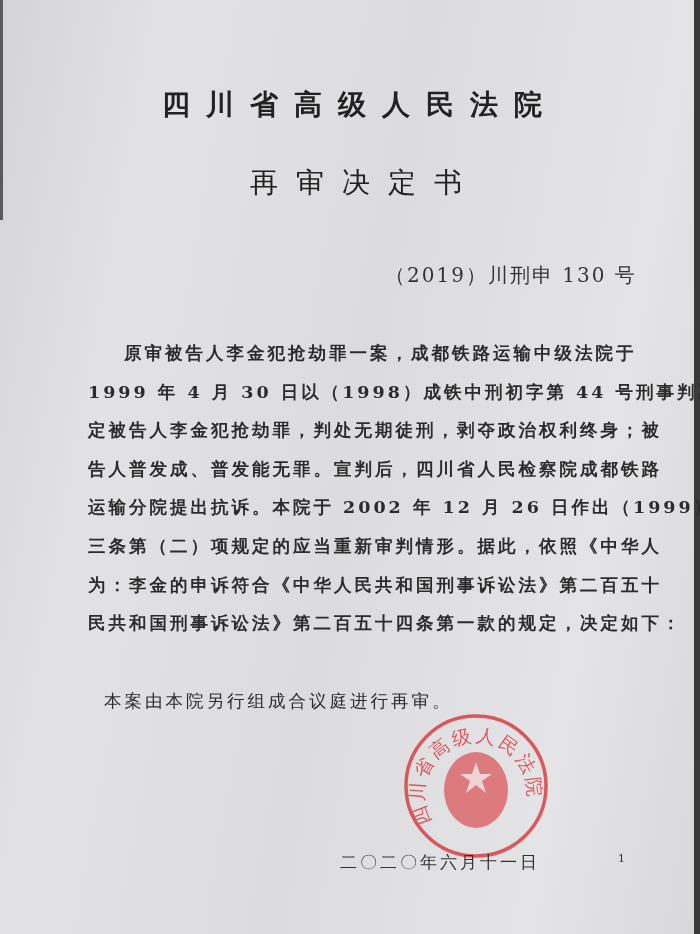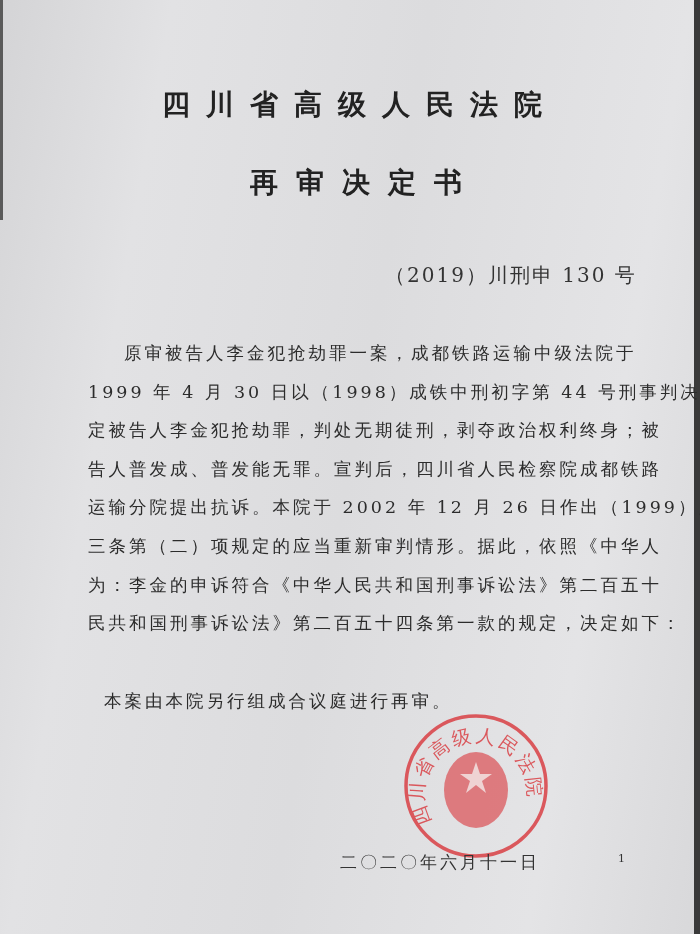--- a/index.html
+++ b/index.html
@@ -7,24 +7,24 @@
       width: 700px; height: 934px; overflow: hidden; position: relative;
       background: linear-gradient(100deg, #d4d4d6 0%, #e2e2e4 20%, #dcdcde 50%, #e4e4e6 80%, #d8d8da 100%);
       font-family: "DejaVu Serif", "Liberation Serif", serif;
       color: #2a2a2a;
     }
     .edge-right { position: absolute; right: 0; top: 0; width: 6px; height: 934px; background: #3a3a3a; }
     .edge-left { position: absolute; left: 0; top: 0; width: 3px; height: 220px; background: #5a5a5a; }
     .court { position: absolute; left: 160px; top: 86px; width: 400px; text-align: center;
       font-size: 28px; font-weight: bold; letter-spacing: 16px; color: #222; }
     .title { position: absolute; left: 240px; top: 164px; width: 250px; text-align: center;
-      font-size: 28px; font-weight: bold; letter-spacing: 18px; color: #222; }
+      font-size: 28px; font-weight: normal; letter-spacing: 18px; color: #222; }
     .case-no { position: absolute; left: 385px; top: 262px; font-size: 20px; letter-spacing: 2px; color: #333; }
     .body { position: absolute; left: 88px; top: 334px; width: 560px; }
-    .line { height: 38.6px; line-height: 38.6px; font-size: 17.5px; letter-spacing: 3px; white-space: nowrap; color: #2c2c2c; }
+    .line { height: 38.6px; line-height: 38.6px; font-size: 17.5px; letter-spacing: 3px; white-space: nowrap; color: #2c2c2c; font-weight: bold; }
     .line.first { padding-left: 36px; }
     .decision { position: absolute; left: 104px; top: 689px; font-size: 17.5px; letter-spacing: 3px; padding-left: 0px; color: #2c2c2c; }
     .date { position: absolute; left: 340px; top: 812px; font-size: 17px; letter-spacing: 3px; color: #333; margin-top: 39px; }
     .page-num { position: absolute; left: 618px; top: 852px; font-size: 11px; color: #333; }
     .seal { position: absolute; left: 402px; top: 712px; width: 148px; height: 148px; opacity: 0.8; }
   </style>
 </head>
 <body>
 
 <div class="edge-left"></div>

